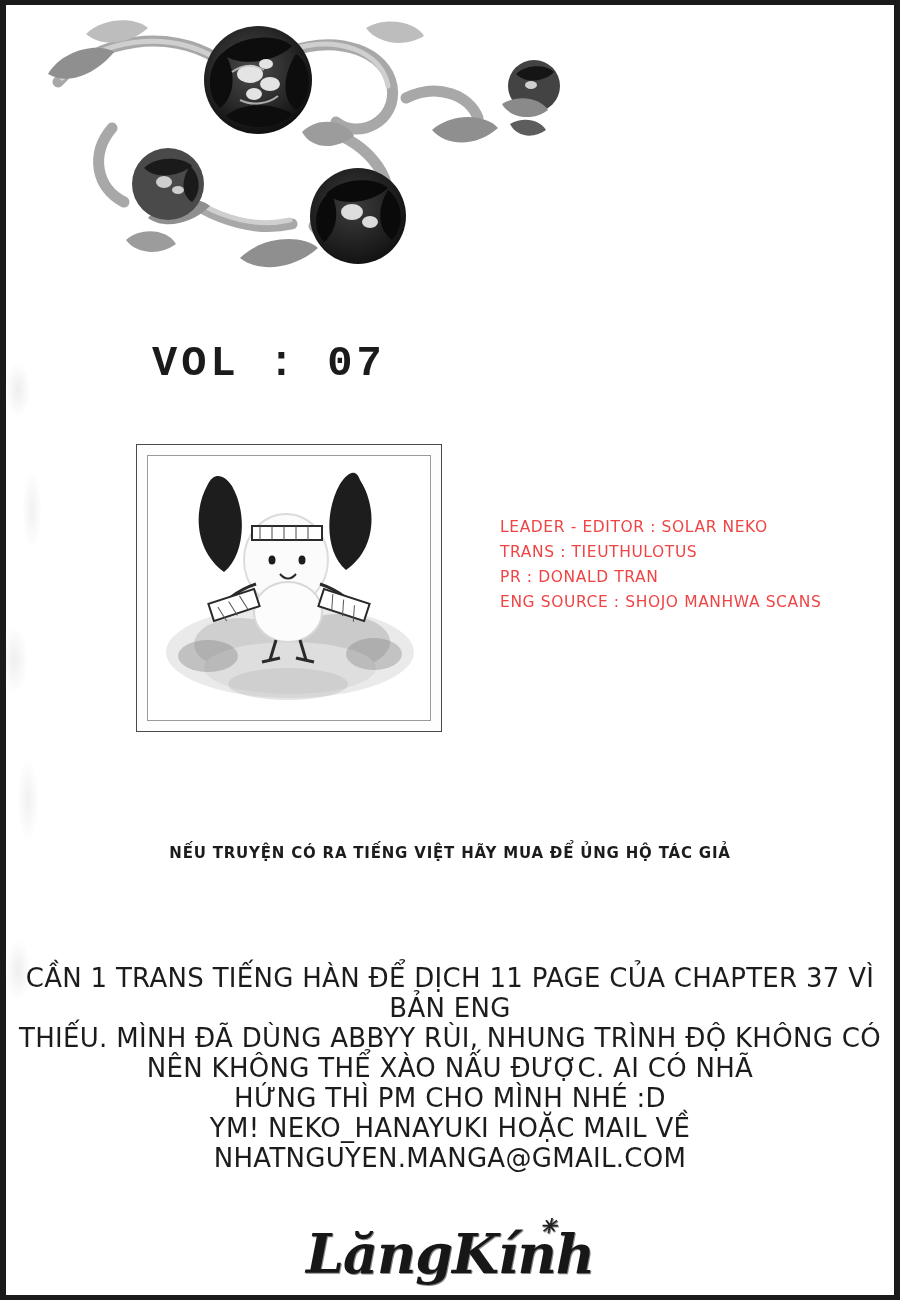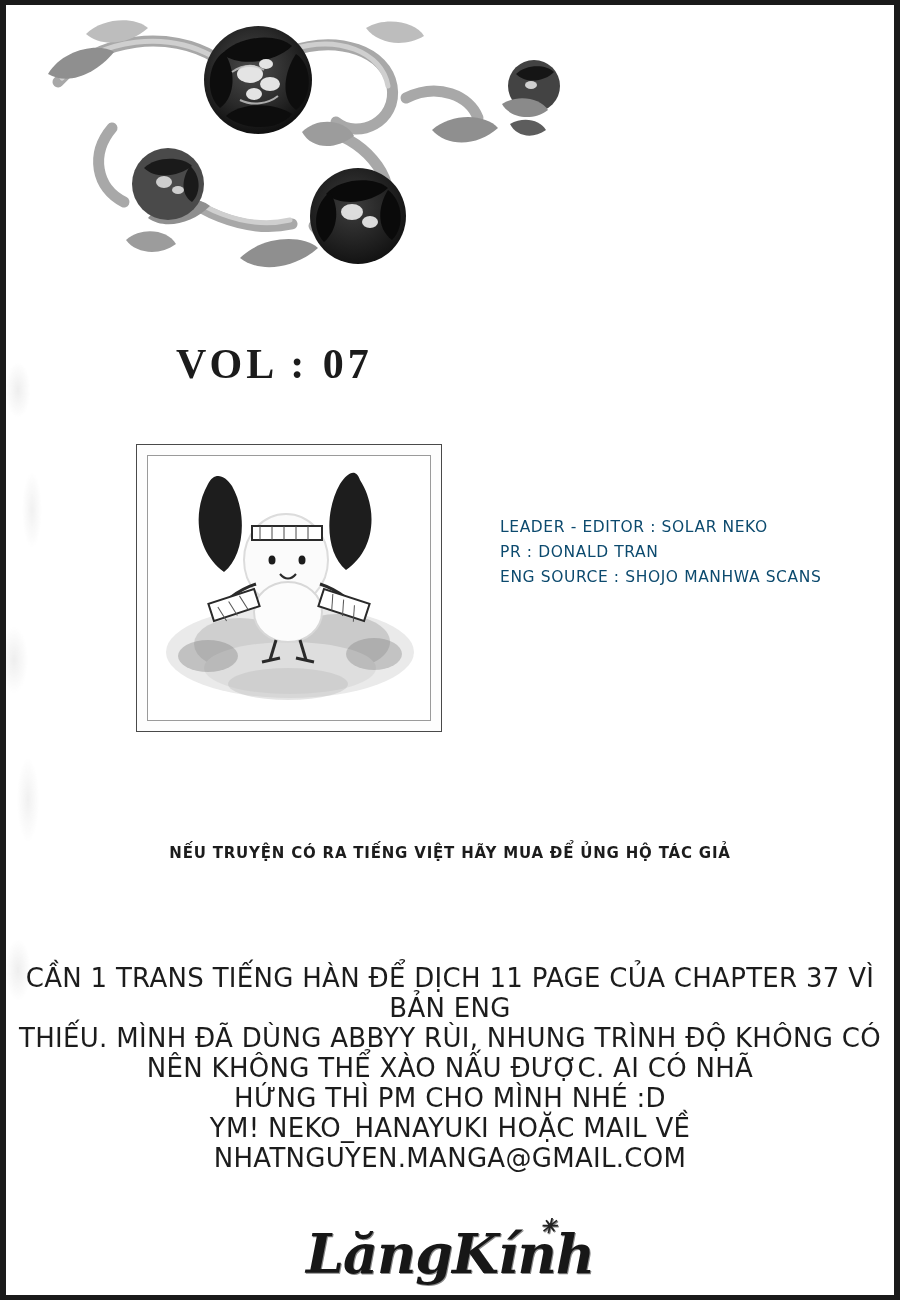--- a/index.html
+++ b/index.html
@@ -63,23 +63,23 @@
     position: absolute;
     left: 40px;
     top: 12px;
     width: 520px;
     height: 268px;
   }
 
   
   .vol-title {
     position: absolute;
-    left: 176px;
+    left: 152px;
     top: 340px;
-    font-family: Liberation Serif, serif;
+    font-family: Liberation Mono, monospace;
     font-weight: bold;
     font-size: 42px;
     letter-spacing: 4px;
     color: #1b1b1b;
   }
 
   
   .picture-frame {
     position: absolute;
     left: 136px;
@@ -106,21 +106,21 @@
   .credits {
     position: absolute;
     left: 500px;
     top: 515px;
     width: 380px;
   }
   .credits .line {
     font-family: "DejaVu Sans", sans-serif;
     font-size: 15.5px;
     letter-spacing: .6px;
-    color: #0c4a6e;
+    color: #ef4444;
     line-height: 25px;
     white-space: nowrap;
   }
 
   
   .support-note {
     position: absolute;
     left: 0;
     top: 844px;
     width: 900px;
@@ -357,20 +357,21 @@
           <path d="M152,184 L158,204"></path>
           <path d="M114,206 L132,202"></path>
           <path d="M148,202 L166,206"></path>
         </g>
       </svg>
     </div>
   </div>
 
   <div class="credits">
     <div class="line">LEADER - EDITOR : SOLAR NEKO</div>
+    <div class="line">TRANS : TIEUTHULOTUS</div>
     <div class="line">PR : DONALD TRAN</div>
     <div class="line">ENG SOURCE : SHOJO MANHWA SCANS</div>
   </div>
 
   <div class="support-note">NẾU TRUYỆN CÓ RA TIẾNG VIỆT HÃY MUA ĐỂ ỦNG HỘ TÁC GIẢ</div>
 
   <div class="recruit">
     <span class="r-line">CẦN 1 TRANS TIẾNG HÀN ĐỂ DỊCH 11 PAGE CỦA CHAPTER 37 VÌ BẢN ENG</span>
     <span class="r-line">THIẾU. MÌNH ĐÃ DÙNG ABBYY RÙI, NHUNG TRÌNH ĐỘ KHÔNG CÓ</span>
     <span class="r-line">NÊN KHÔNG THỂ XÀO NẤU ĐƯỢC. AI CÓ NHÃ</span>

